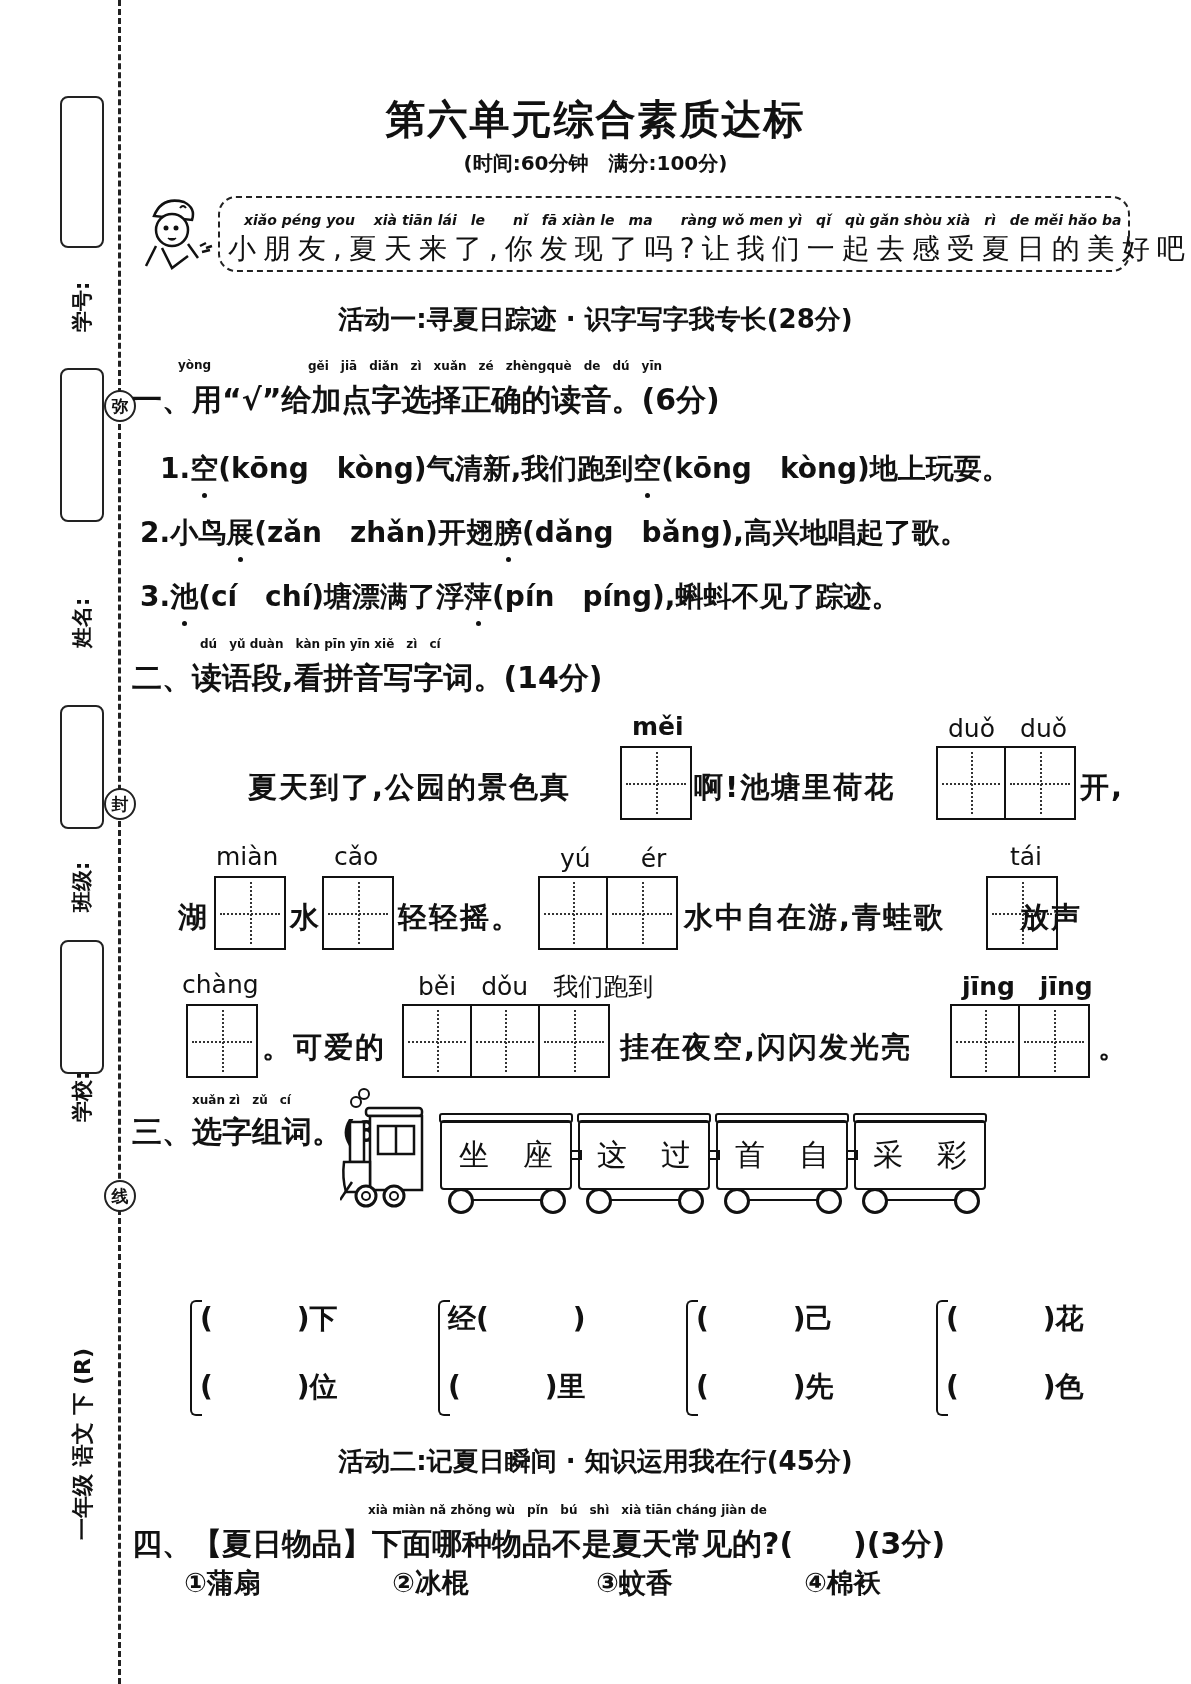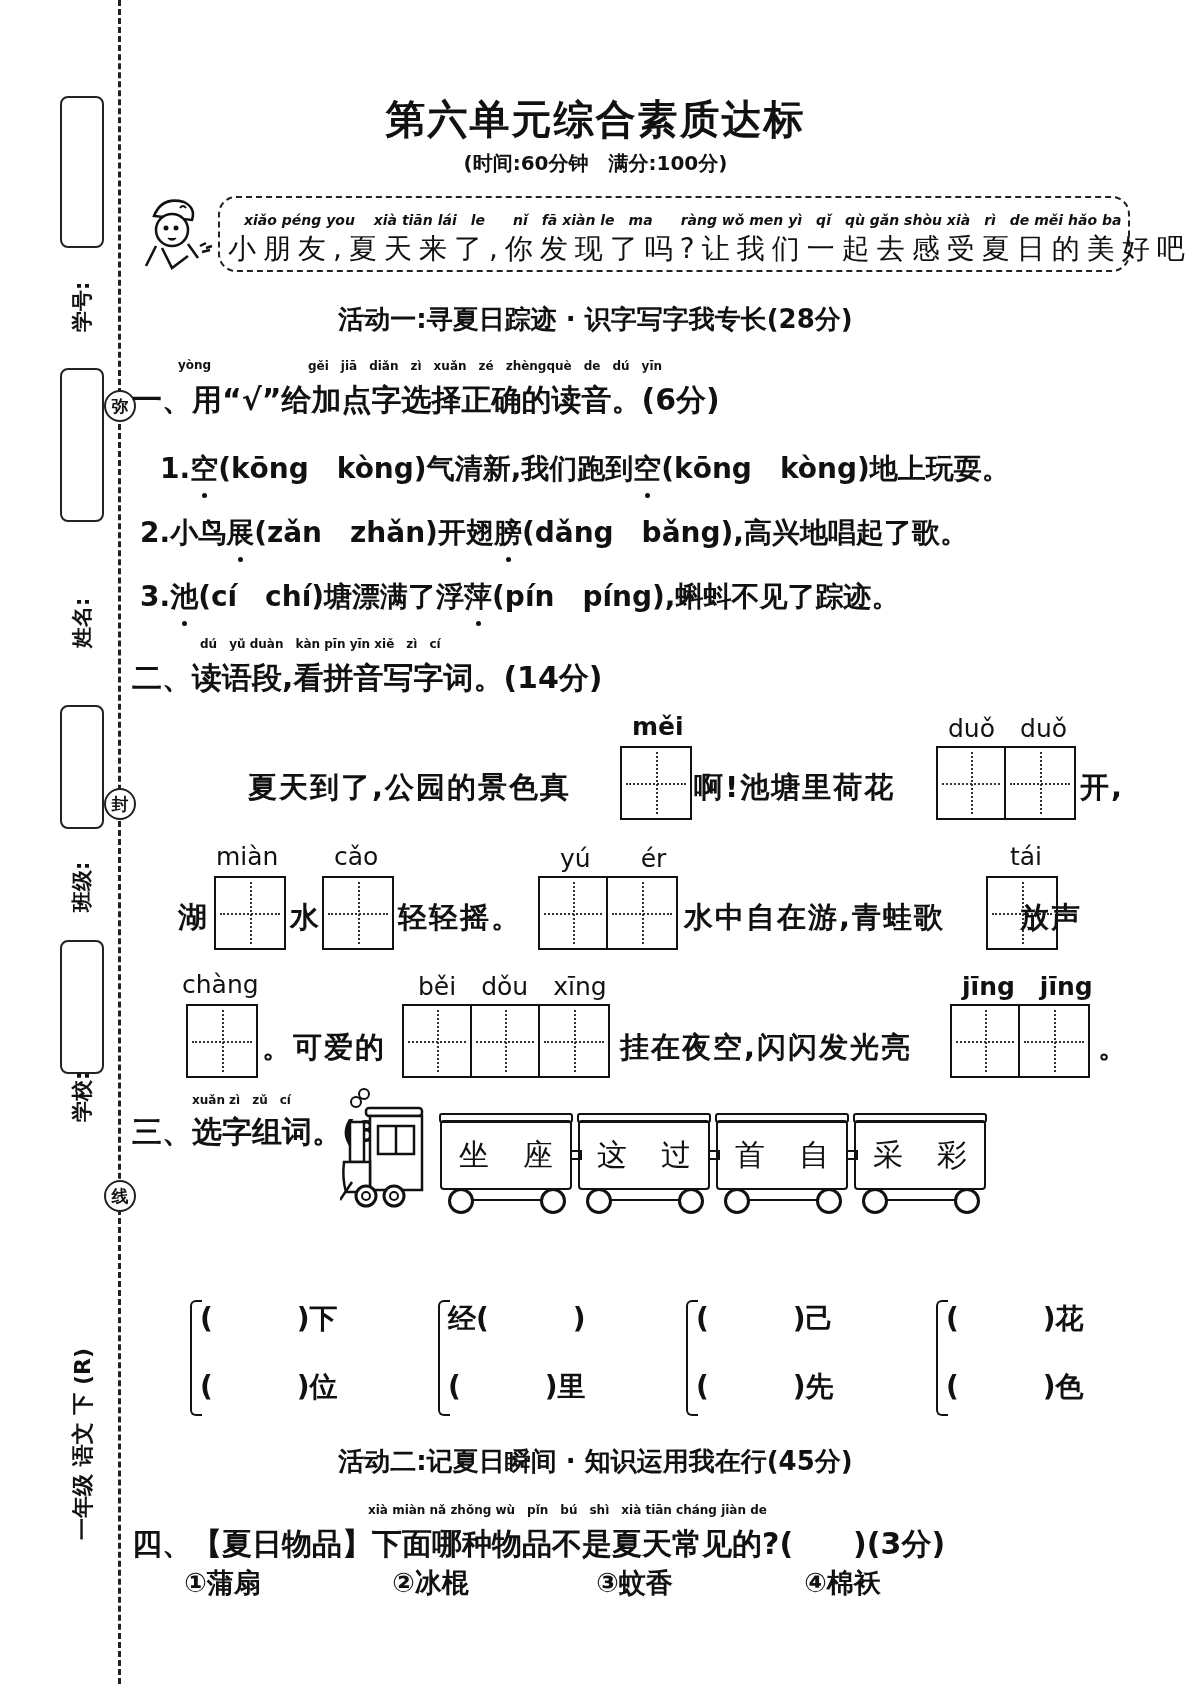--- a/index.html
+++ b/index.html
@@ -130,21 +130,21 @@
     <div class="cell"></div>
     <div class="cell"></div>
   </div>
 <div class="passage" style="left:684px;top:898px;">水中自在游,青蛙歌</div>
 <div class="grid" style="left:986px;top:876px;">
     <div class="cell"></div>
   </div>
 <div class="passage" style="left:1020px;top:898px;">放声</div>
 
 <div class="pinyin-lg" style="left:182px;top:970px;">chàng</div>
-<div class="pinyin-lg" style="left:418px;top:970px;">běi　dǒu　xīng</div>
+<div class="pinyin-lg" style="left:418px;top:970px;">běi　dǒu　我们跑到</div>
 <div class="pinyin-lg" style="left:962px;top:970px;font-weight:bold;">jīng　jīng</div>
 <div class="grid" style="left:186px;top:1004px;">
     <div class="cell"></div>
   </div>
 <div class="passage" style="left:262px;top:1028px;">。可爱的</div>
 <div class="grid" style="left:402px;top:1004px;">
     <div class="cell"></div>
     <div class="cell"></div>
     <div class="cell"></div>
   </div>

